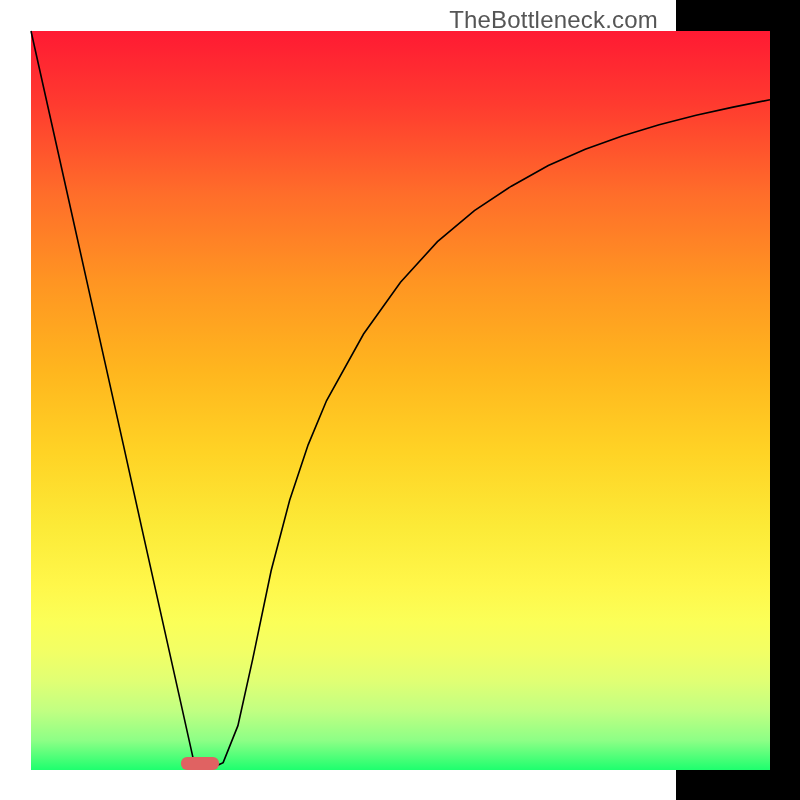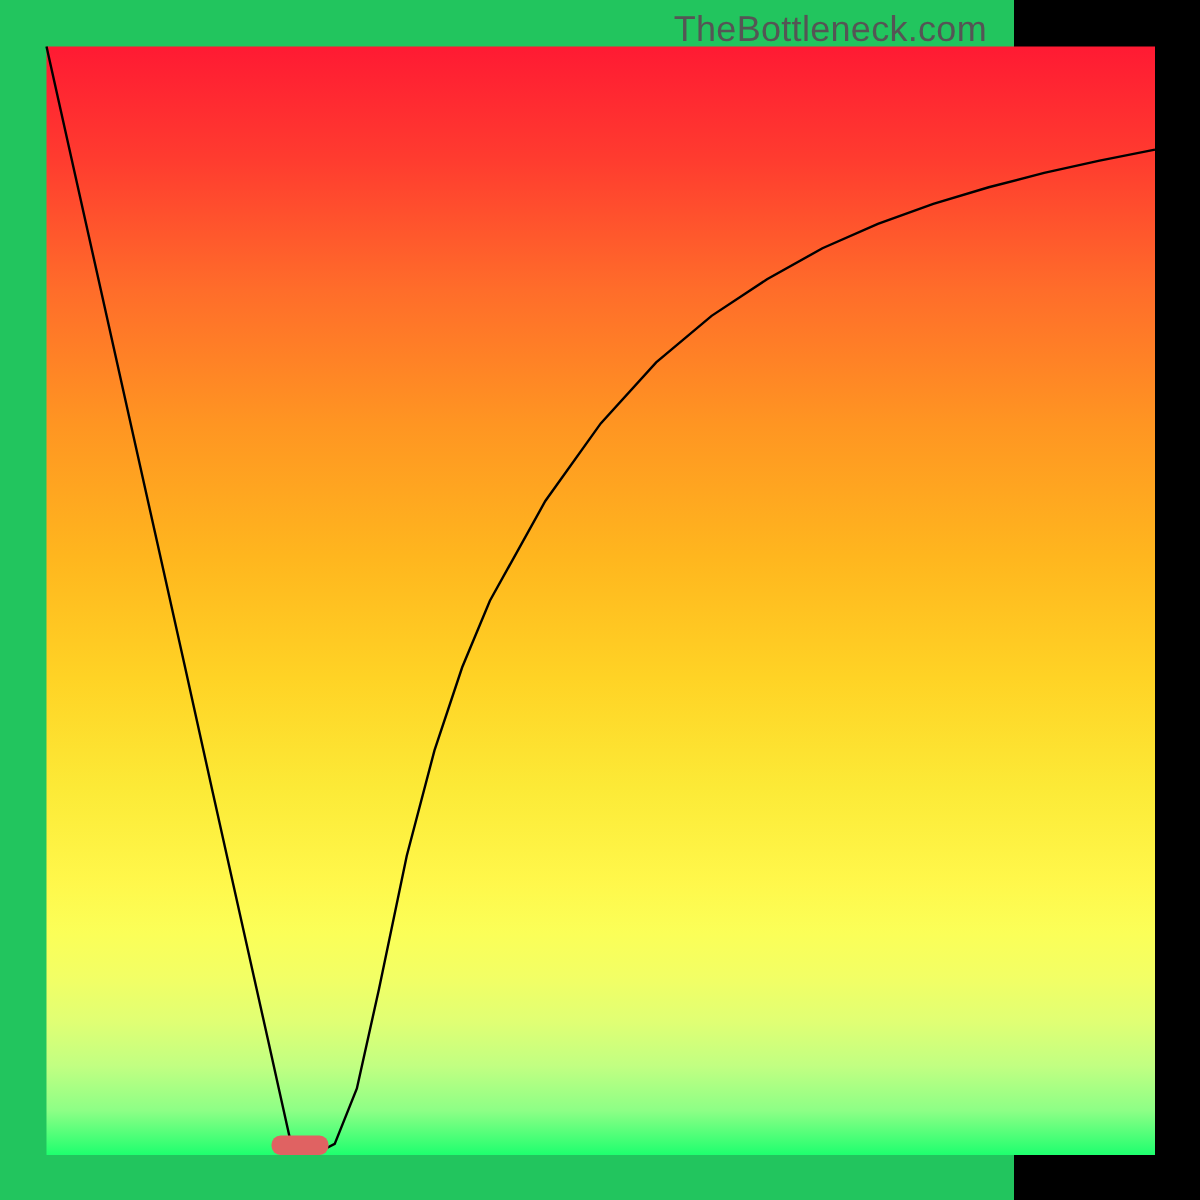--- a/index.html
+++ b/index.html
@@ -8,21 +8,21 @@
     width: 800px;
     height: 800px;
     overflow: hidden;
     background: #000;
     font-family: Arial, Helvetica, sans-serif;
   }
   .frame {
     position: relative;
     width: 676px;
     height: 800px;
-    background: #22c55e;
+    background: #ffffff;
   }
   .watermark {
     position: absolute;
     top: 6px;
     right: 18px;
     color: #555;
     font-size: 24px;
     font-weight: 500;
     letter-spacing: 0.2px;
     z-index: 20;

